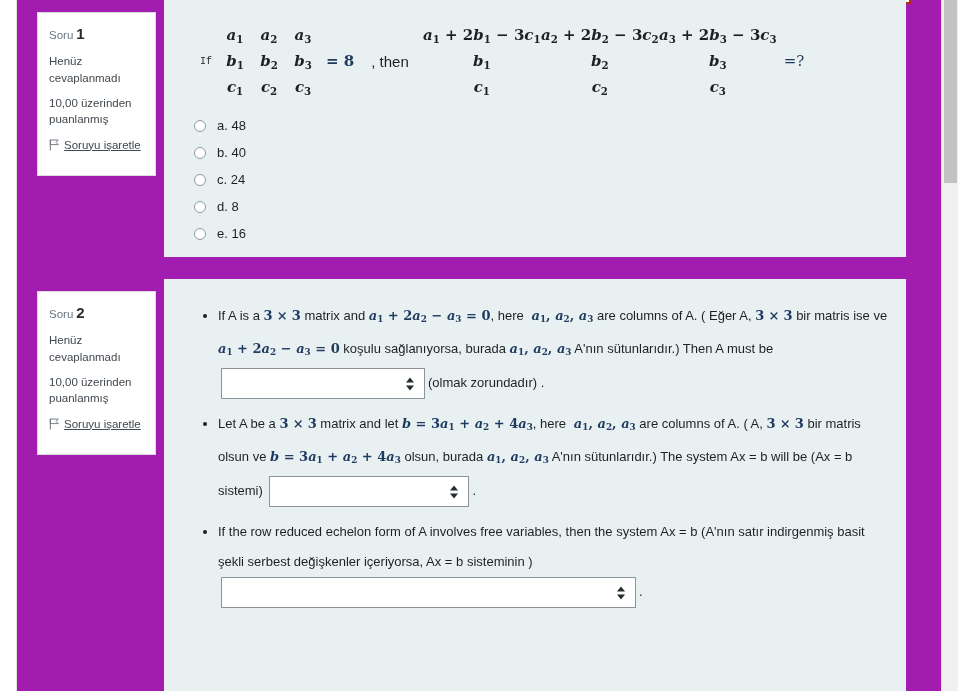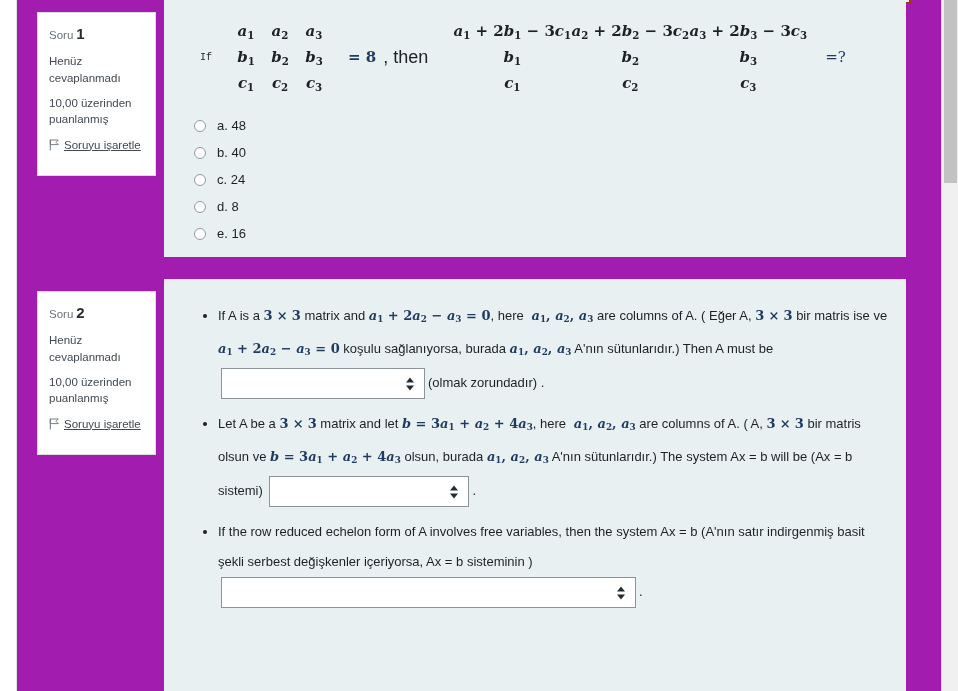--- a/index.html
+++ b/index.html
@@ -137,20 +137,21 @@
   }
   .det-if {
     font-family: Liberation Mono, monospace;
     font-size: 10px;
     color: #1d2125;
     margin-right: 6px;
   }
   .det {
     display: flex;
     align-items: flex-start;
+    flex-direction: column;
   }
   .det-bar {
     width: 1px;
     background: #2c4a78;
     margin: 2px 5px;
   }
   .det-grid {
     display: grid;
     grid-auto-rows: 26px;
     align-items: center;
@@ -161,23 +162,23 @@
   .det-grid.g3w { grid-template-columns: repeat(3, 118px); }
   .det-eq {
     font-family: "DejaVu Serif", serif;
     color: #1f3a5f;
     margin: 0 6px;
     white-space: nowrap;
     font-size: 15px;
   }
   .det-then {
     font-family: "Liberation Sans", sans-serif;
-    font-size: 18px;
+    font-size: 15px;
     color: #1d2125;
-    margin-left: 1px;
+    margin-left: 11px;
   }
   .det-q {
     font-family: "DejaVu Serif", serif;
     color: #1f3a5f;
     font-size: 15px;
     margin-left: 7px;
     white-space: nowrap;
   }
 
   

